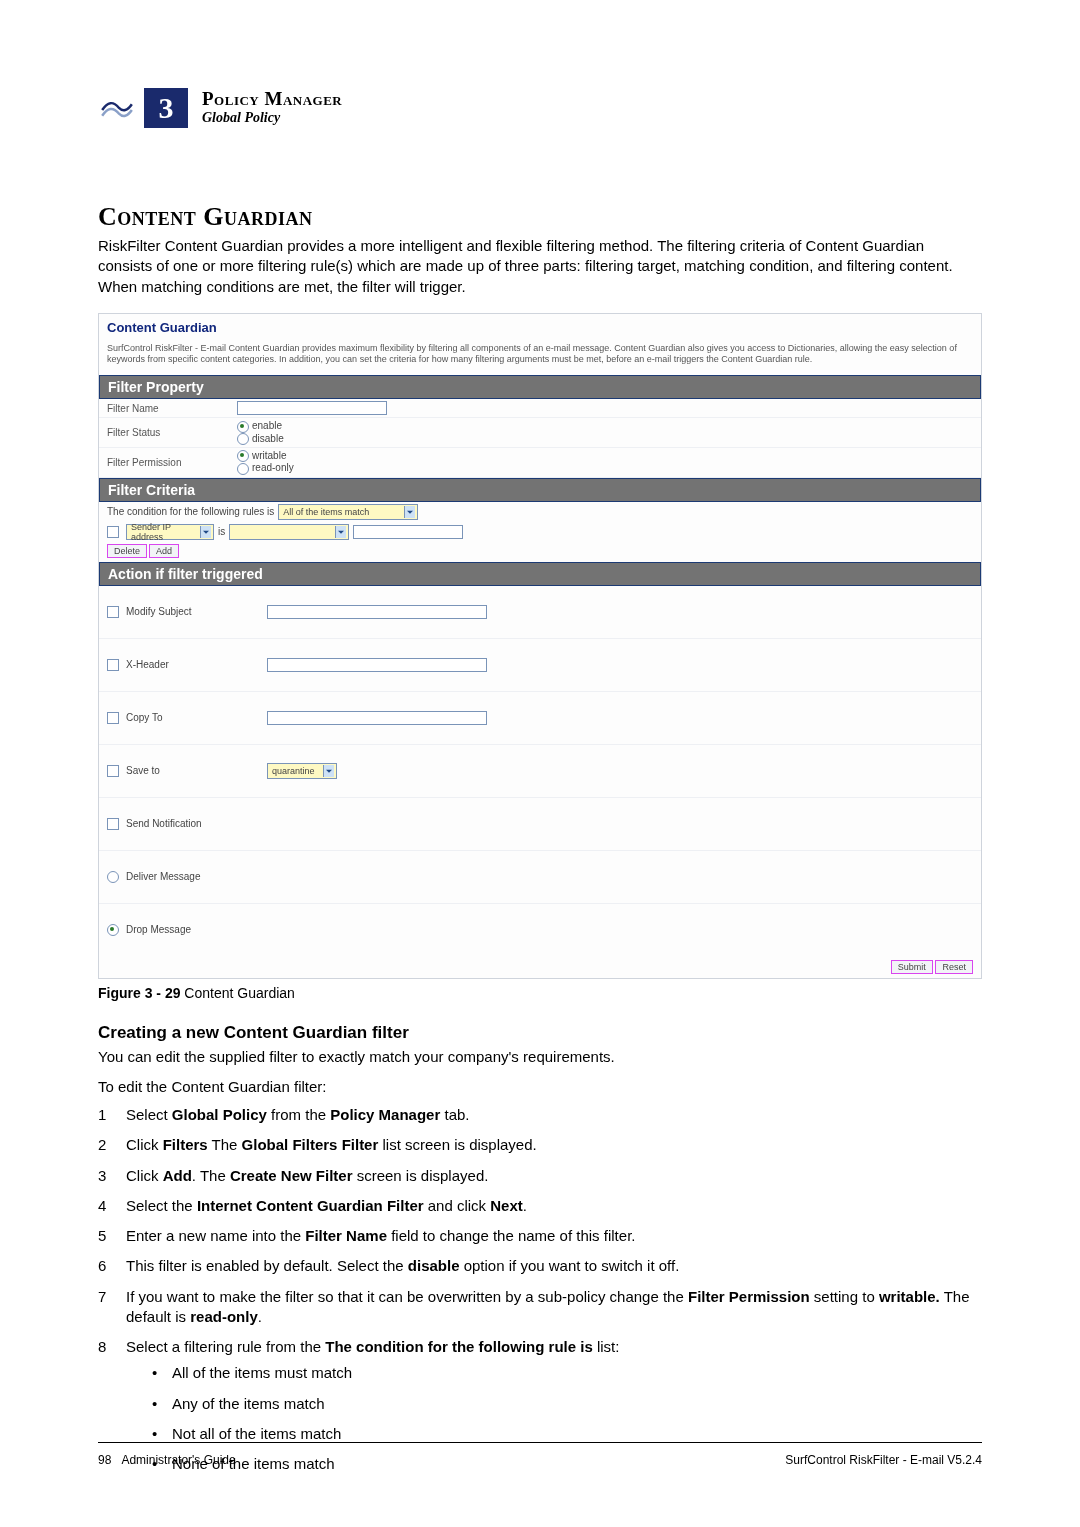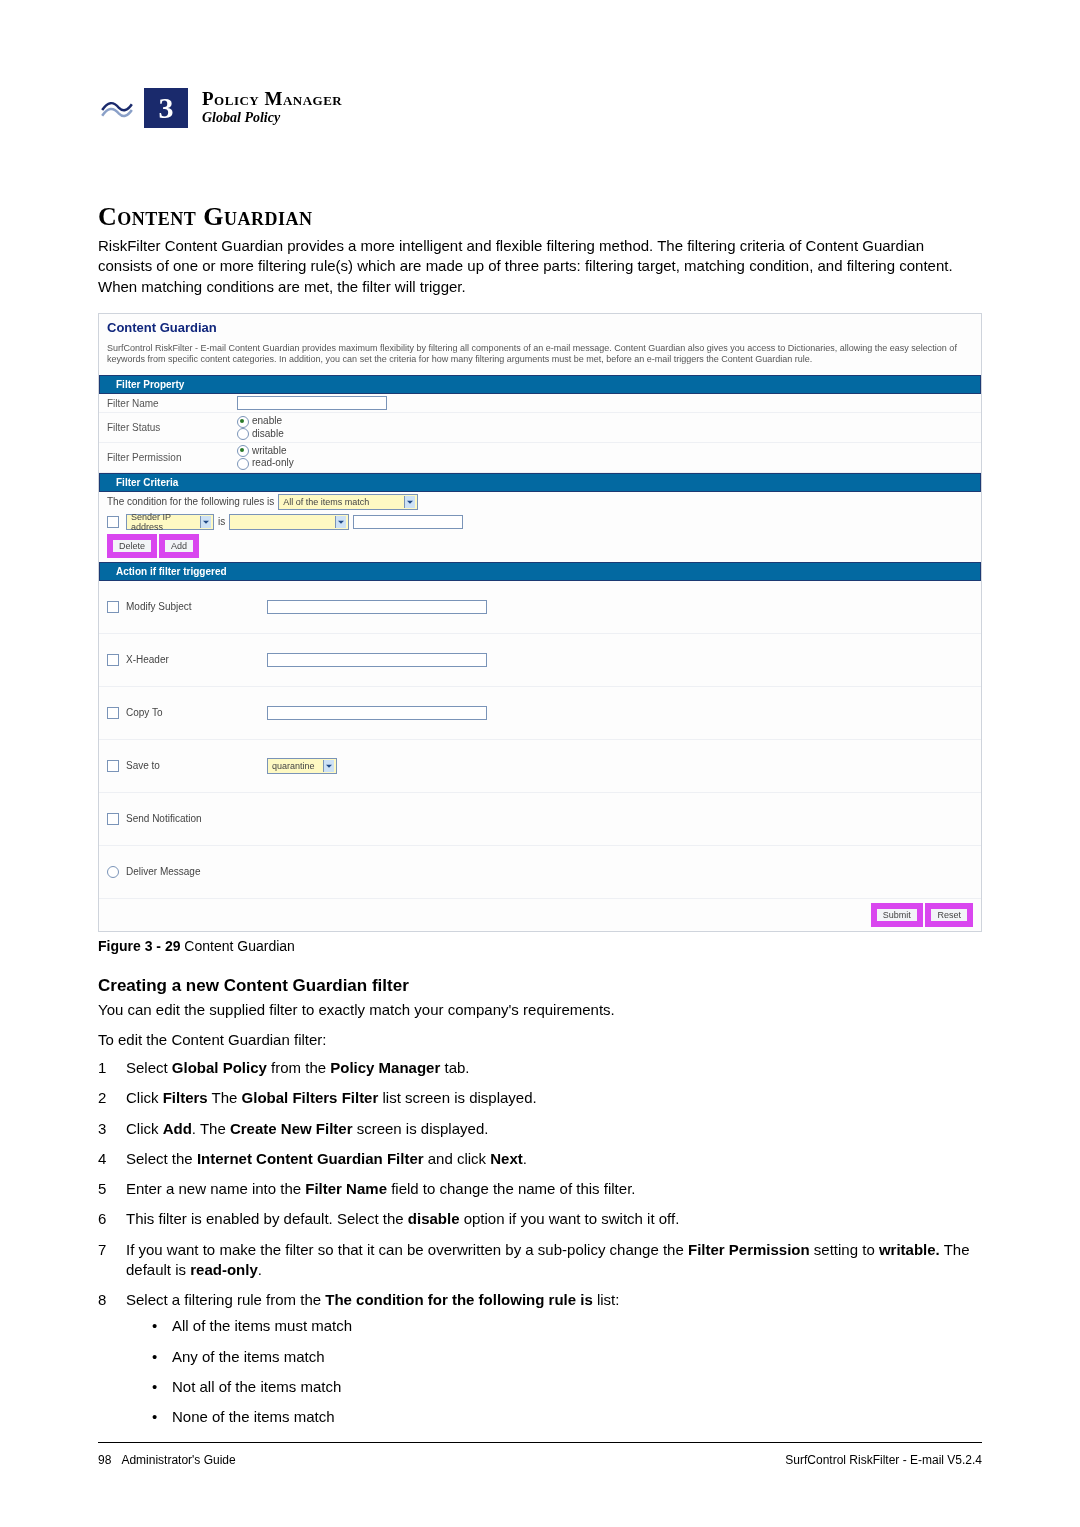--- a/index.html
+++ b/index.html
@@ -82,25 +82,25 @@
     padding: 6px 8px 8px 8px;
     font-size: 13px;
   }
   .ss-desc {
     padding: 0 8px 10px 8px;
     font-size: 9px;
     color: #555;
     line-height: 1.25;
   }
   .ss-bar {
-    background: #0369a1;
+    background: #737373;
     color: #fff;
     font-weight: bold;
-    font-size: 10px;
-    padding: 3px 16px;
+    font-size: 14px;
+    padding: 3px 8px;
     border: 1px solid #1c3a73;
   }
   .ss-row {
     display: flex;
     align-items: center;
     padding: 2px 8px;
     min-height: 14px;
     border-bottom: 1px solid #eef0f4;
   }
   .ss-label {
@@ -159,21 +159,21 @@
     position: relative;
     background: #fff;
   }
   .ss-radio { border-radius: 50%; }
   .ss-radio.checked::after {
     content: ""; position: absolute;
     width: 4px; height: 4px; border-radius: 50%;
     background: #2a7a2a; top: 2px; left: 2px;
   }
   .ss-btn {
-    border: 6px solid #d946ef;
+    border: 1px solid #d946ef;
     background: #f2f4f7;
     font-size: 9px;
     padding: 1px 6px;
     display: inline-block;
   }
   .ss-criteria-row {
     display: flex;
     gap: 4px;
     align-items: center;
     padding: 2px 8px;
@@ -355,20 +355,26 @@
     <div class="action-row">
       <div class="action-label">
           <span class="ss-checkbox"></span>
           <span>Send Notification</span>
         </div>
     </div>
     <div class="action-row">
       <div class="action-label">
           <span class="ss-radio"></span>
           <span>Deliver Message</span>
+        </div>
+    </div>
+    <div class="action-row" style="border-bottom:none;">
+      <div class="action-label">
+          <span class="ss-radio checked"></span>
+          <span>Drop Message</span>
         </div>
     </div>
     <div class="ss-footer-btns">
       <span class="ss-btn">Submit</span>
       <span class="ss-btn">Reset</span>
     </div>
   </div>
 
   <div class="figcaption">
     <b>Figure 3 - 29</b><span> Content Guardian</span>

